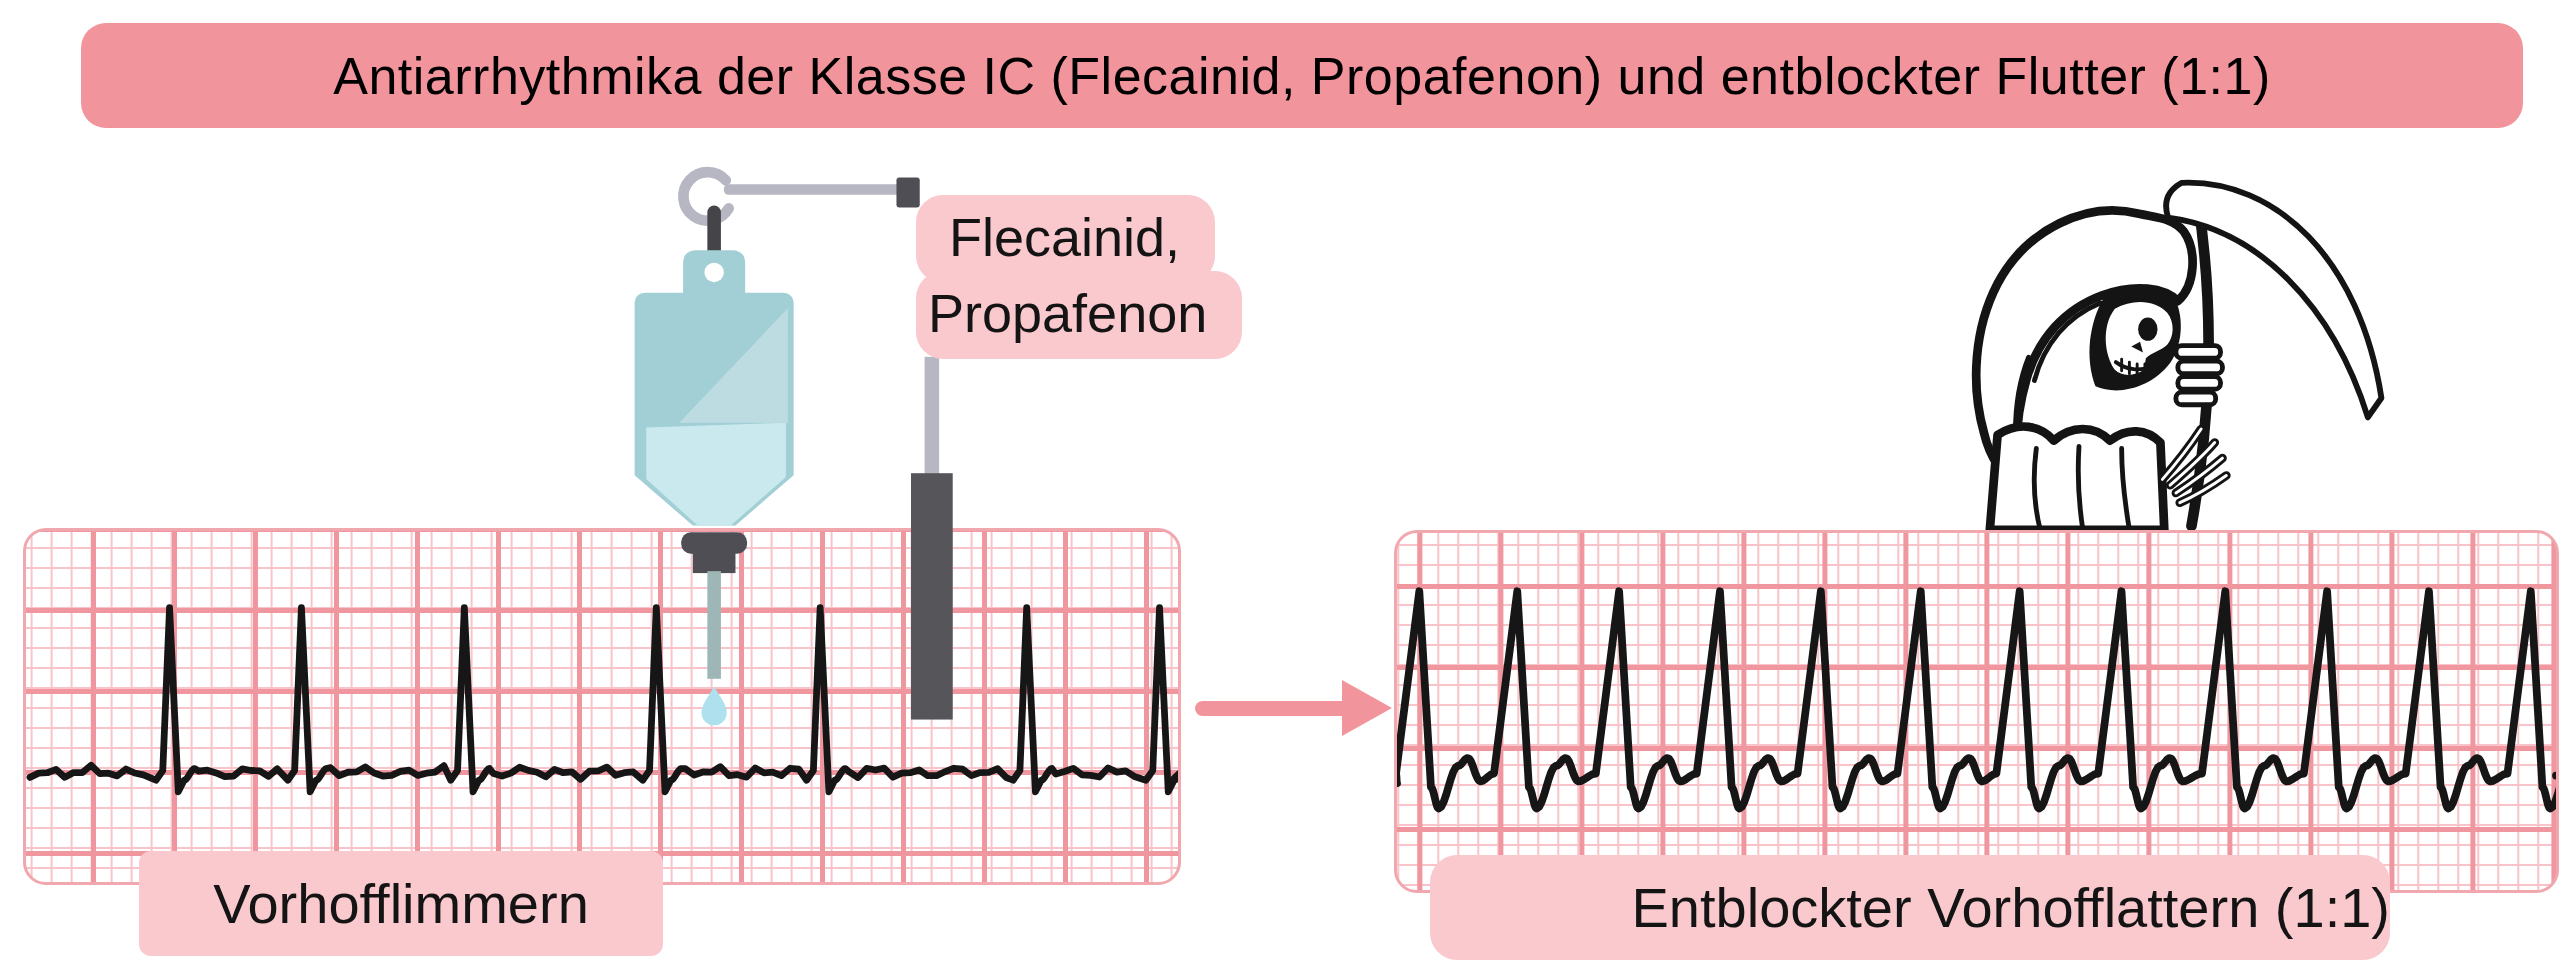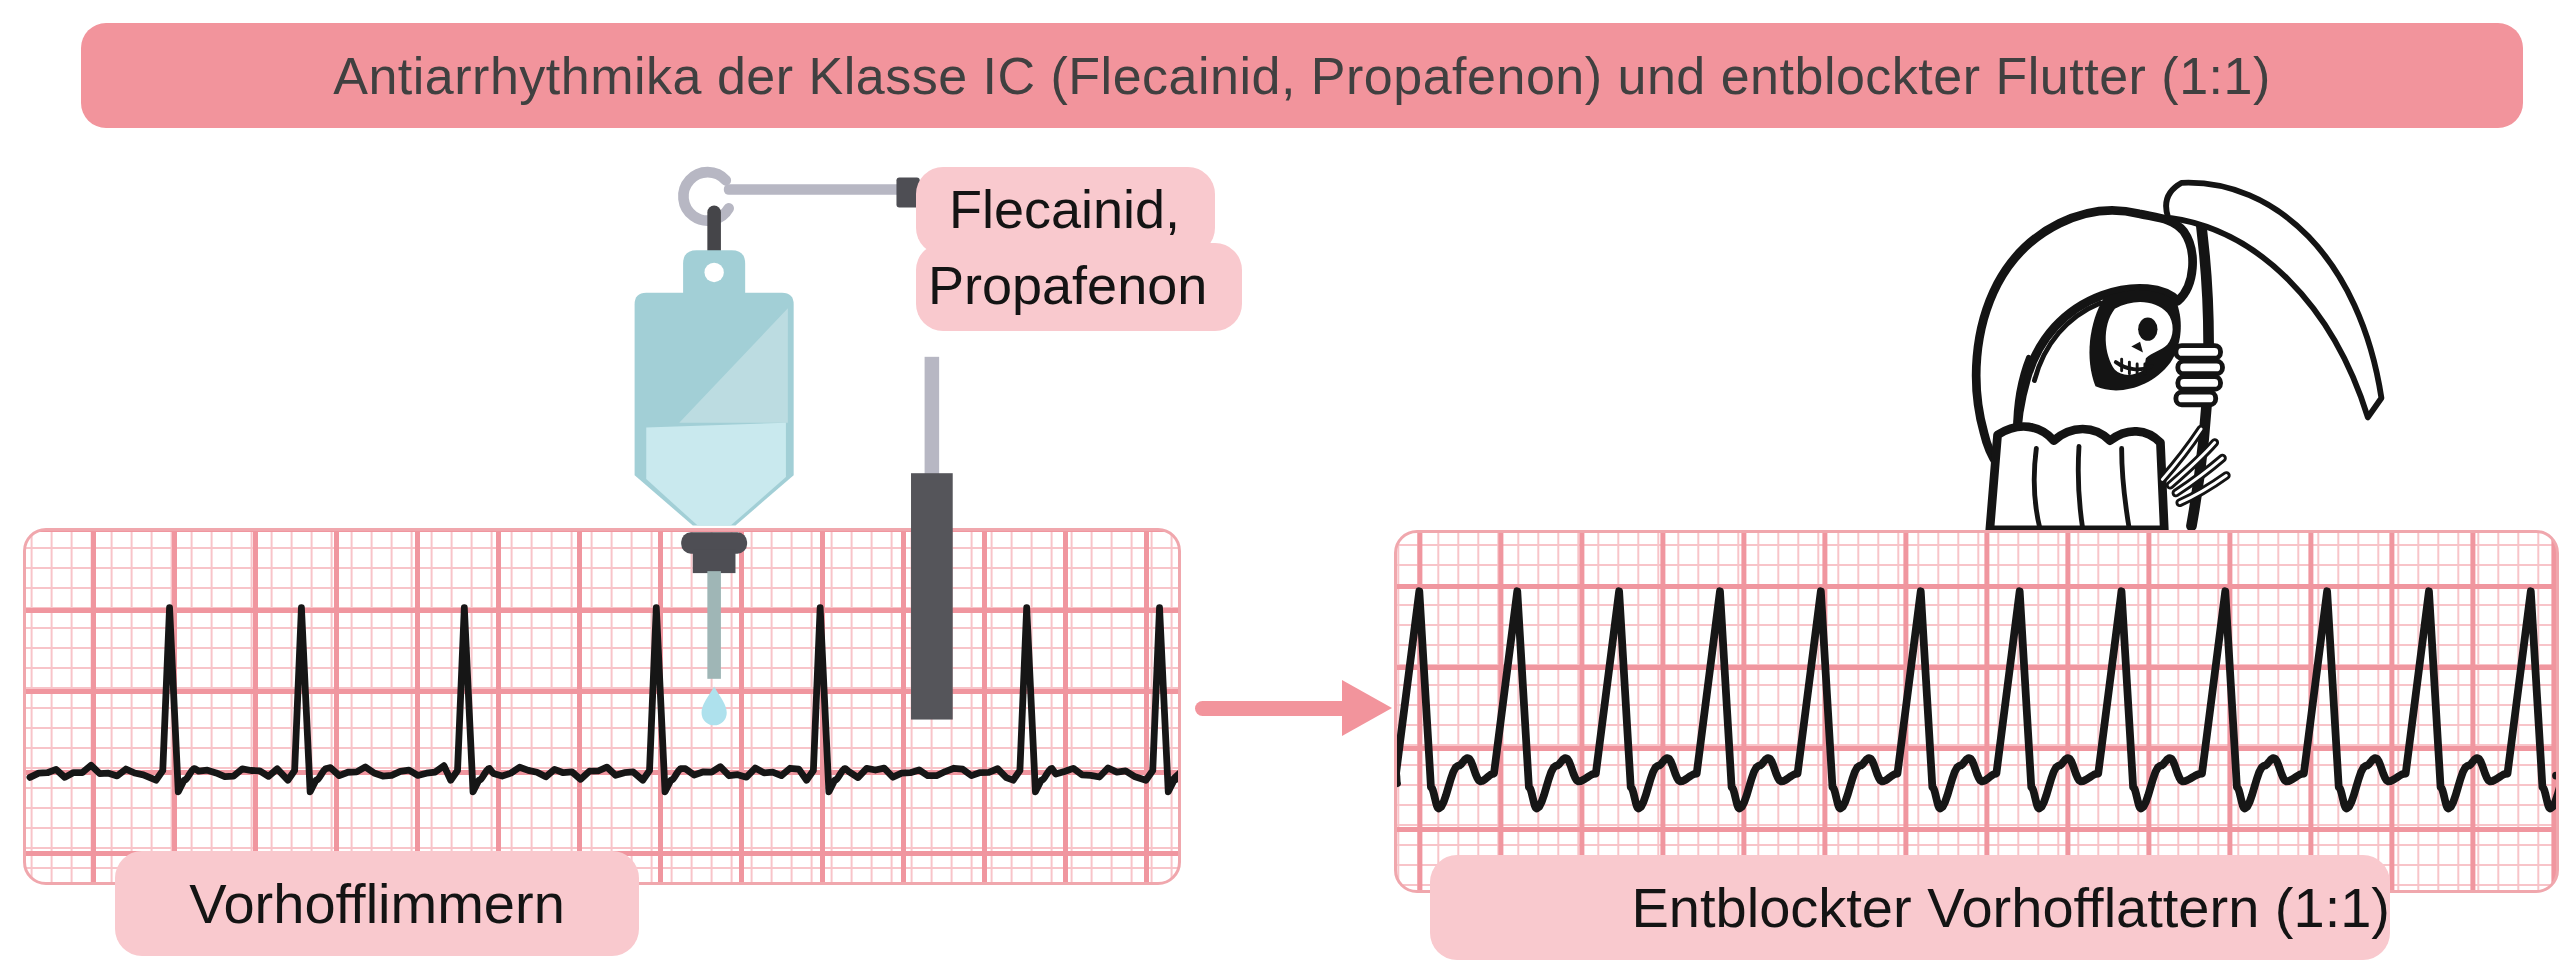--- a/index.html
+++ b/index.html
@@ -2,21 +2,21 @@
 <html><head>
 <meta charset="utf-8">
 <style>
   html,body{margin:0;padding:0;background:#ffffff;}
   #stage{position:relative;width:2576px;height:970px;background:#ffffff;overflow:hidden;
          font-family:"Liberation Sans","DejaVu Sans",sans-serif;color:#141414;}
 
   
   .banner{position:absolute;left:81px;top:23px;width:2442px;height:105px;
           background:#f2949c;border-radius:25px;display:flex;align-items:center;justify-content:center;}
-  .banner span{font-size:52px;letter-spacing:0.5px;color:#404040;white-space:nowrap;}
+  .banner span{font-size:52px;letter-spacing:0.5px;color:#000000;white-space:nowrap;}
 
   
   .strip{position:absolute;border:3.9px solid #f0a7ad;border-radius:23px;background-color:#fff;z-index:1;}
   .strip svg{position:absolute;left:0;top:0;}
   #strip-left{left:23px;top:528px;width:1152px;height:351px;
     background-image:
       linear-gradient(to right,#f0969f 4.8px,transparent 4.8px),
       linear-gradient(to bottom,#f0969f 4.8px,transparent 4.8px),
       linear-gradient(to right,#f8c4c9 1.9px,transparent 1.9px),
       linear-gradient(to bottom,#f8c4c9 1.9px,transparent 1.9px);
@@ -28,27 +28,27 @@
       linear-gradient(to bottom,#f0969f 4.8px,transparent 4.8px),
       linear-gradient(to right,#f8c4c9 1.9px,transparent 1.9px),
       linear-gradient(to bottom,#f8c4c9 1.9px,transparent 1.9px);
     background-size:81px 81px,81px 81px,20px 20px,20px 20px;
     background-position:20.4px 0,0 51px,0.3px 0,0 11px;}
 
   
   .rhythm-label{position:absolute;background:#f9c9ce;border-radius:27px;z-index:3;
                 display:flex;align-items:center;justify-content:center;}
   .rhythm-label span{font-size:56px;color:#141414;white-space:nowrap;}
-  #label-left{left:115px;top:851px;width:524px;height:105px;}
+  #label-left{left:139px;top:851px;width:524px;height:105px;border-radius:12px;}
   #label-right{left:1430px;top:855px;width:960px;height:105px;justify-content:flex-end;}
 
   
   .iv-label{position:absolute;left:916px;top:167px;z-index:3;display:flex;flex-direction:column;align-items:flex-start;}
   .iv-label .pill{background:#f9c9ce;border-radius:27px;padding:11.6px 35px 15.5px 33px;
-                  font-size:54px;line-height:1.12;color:#141414;white-space:nowrap;}
+                  font-size:54px;line-height:1.12;color:#141414;white-space:nowrap;margin-top:28px;}
   .iv-label .pill2{margin-top:-11.6px;padding-left:12px;}
 
   
   .arrow{position:absolute;z-index:2;}
   .arrow .shaft{position:absolute;left:0;top:21.3px;width:157px;height:14.5px;background:#f2949c;border-radius:7.8px;}
   .arrow .head{position:absolute;left:147px;top:0;width:0;height:0;
                border-top:28px solid transparent;border-bottom:28px solid transparent;
                border-left:50px solid #f2949c;}
   #flow-arrow{left:1195px;top:680px;width:204px;height:58px;}
 

